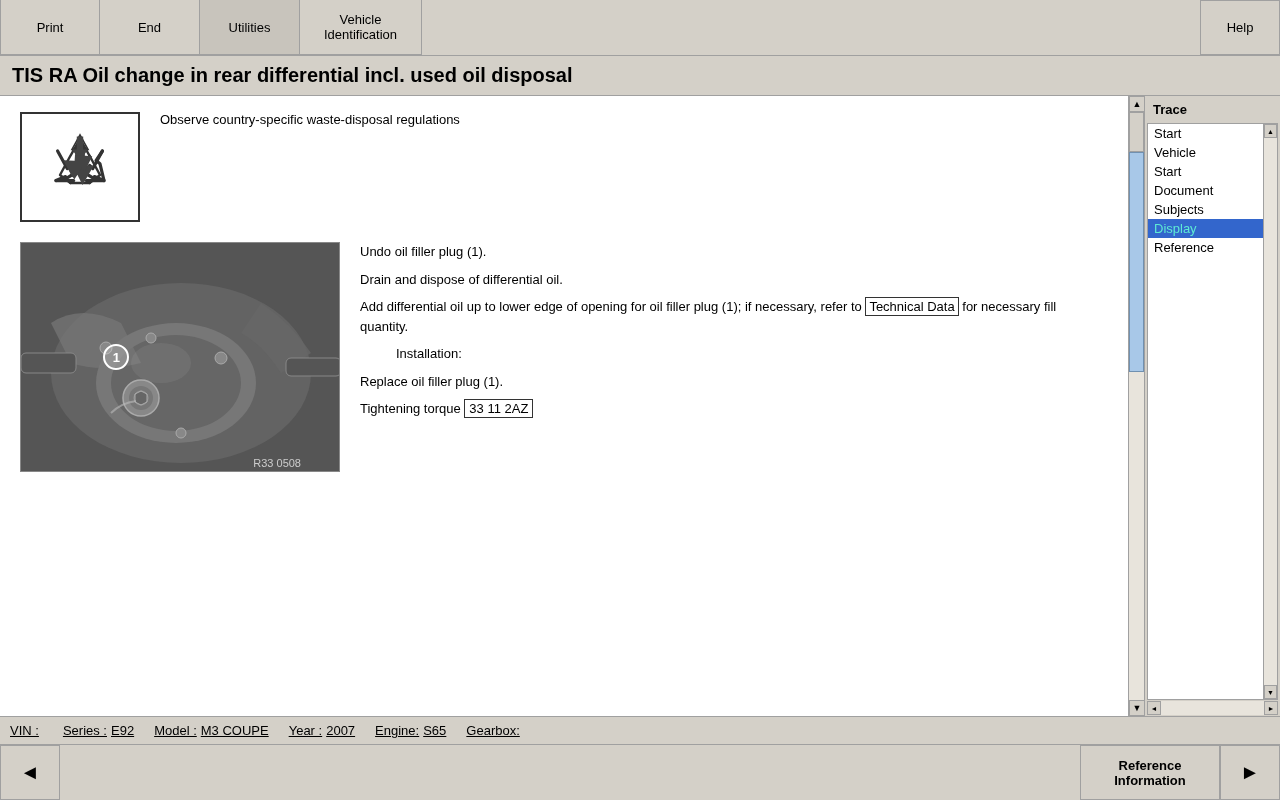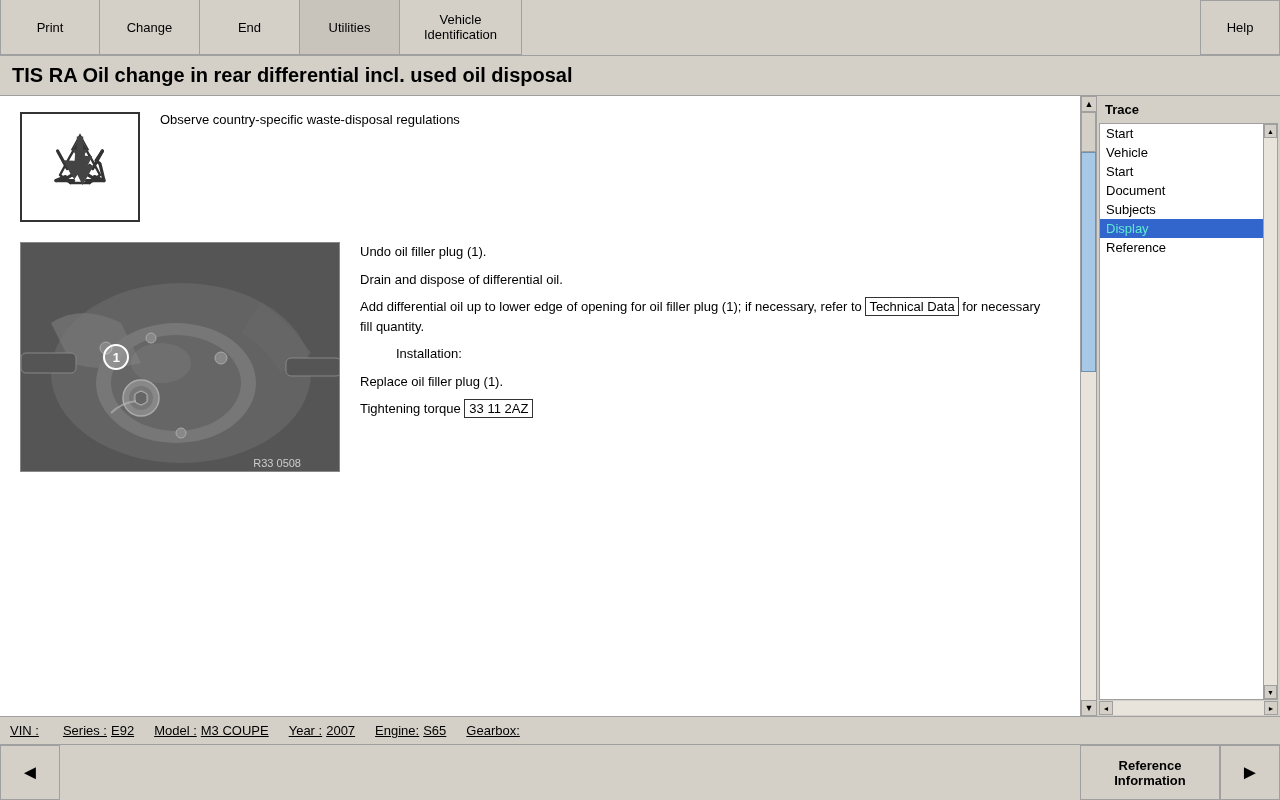--- a/index.html
+++ b/index.html
@@ -180,21 +180,21 @@
     }
 
     .torque-box {
       border: 1px solid #333;
       padding: 1px 4px;
       display: inline;
     }
 
     
     .right-panel {
-      width: 184px;
+      width: 136px;
       background: #d4d0c8;
       border-left: 1px solid #a0a0a0;
       display: flex;
       flex-direction: column;
     }
 
     .trace-header {
       padding: 6px 8px;
       font-weight: bold;
       font-size: 13px;
@@ -281,21 +281,20 @@
       text-align: center;
       padding: 6px 12px;
       font-weight: bold;
     }
   </style>
 </head>
 <body>
 
 <div class="toolbar">
   <button class="toolbar-btn">Print</button>
-  <button class="toolbar-btn">Change</button>
   <button class="toolbar-btn">End</button>
   <button class="toolbar-btn active">Utilities</button>
   <button class="toolbar-btn" style="white-space:pre-line; text-align:center;">Vehicle
 Identification</button>
   <div class="toolbar-spacer"></div>
   <button class="toolbar-help">Help</button>
 </div>
 
 <div class="title-bar">
   <span>TIS</span>

